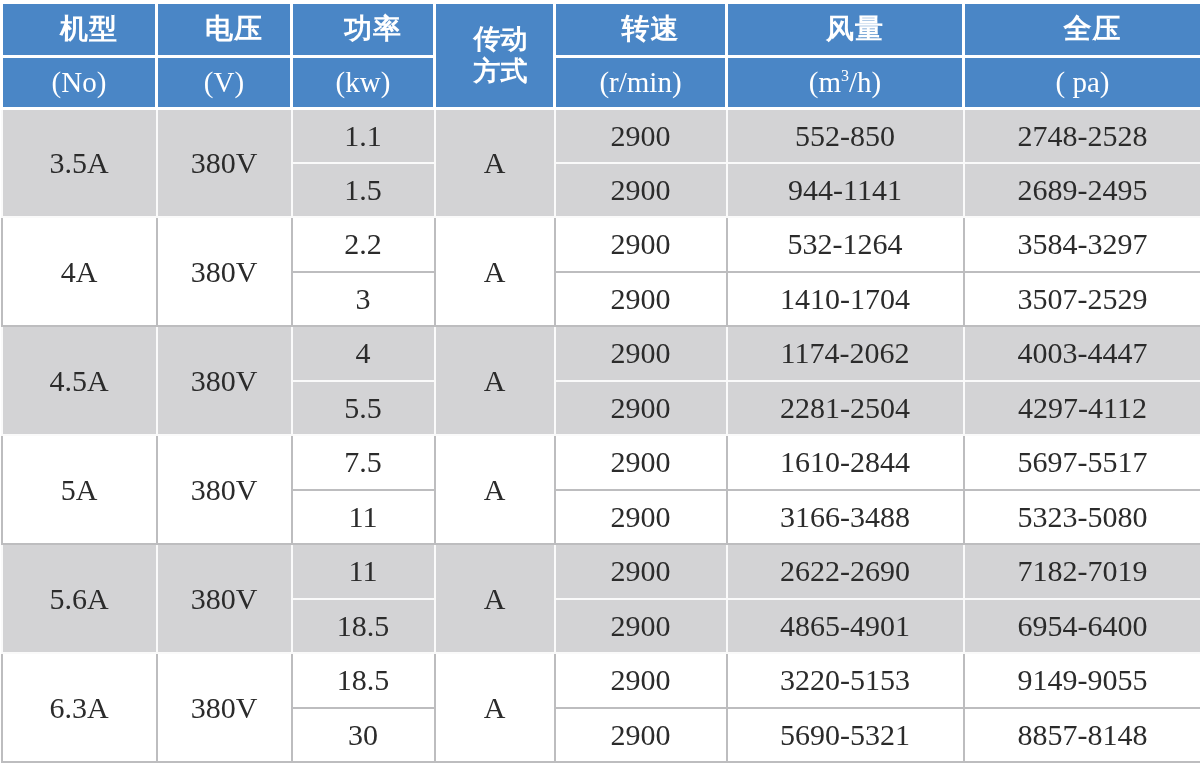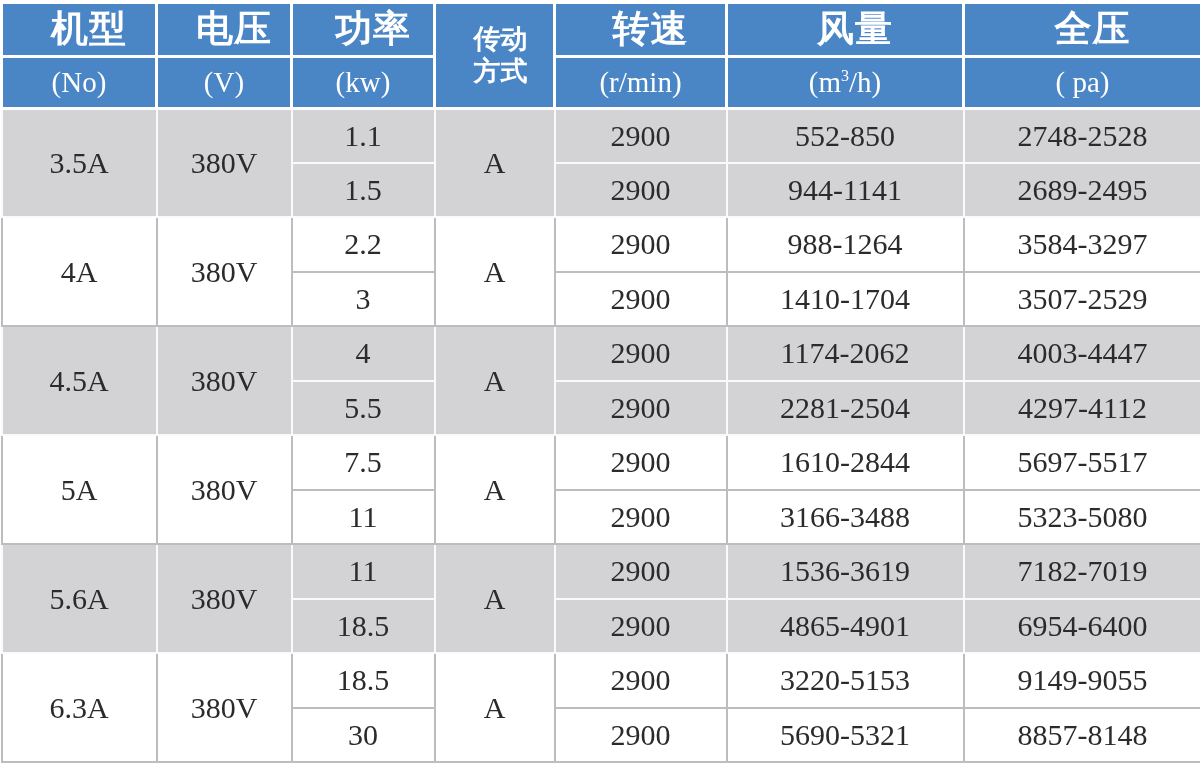--- a/index.html
+++ b/index.html
@@ -24,21 +24,21 @@
     text-align: center;
     vertical-align: middle;
     border: 3px solid #ffffff;
     border-top-width: 2px;
   }
   thead tr.labels th { border-top: 4px solid #ffffff; height: 54px; }
   thead tr.units  th { height: 52px; }
   .zh-label {
     font-family: "Liberation Sans", "DejaVu Sans", sans-serif;
     font-weight: bold;
-    font-size: 37px;
+    font-size: 28px;
     letter-spacing: 1px;
     margin-left: 20px;
   }
   .trans-label {
     font-family: "Liberation Sans", "DejaVu Sans", sans-serif;
     font-weight: bold;
     font-size: 27px;
     line-height: 1.2;
     padding-left: 12px;
   }
@@ -125,21 +125,21 @@
         <td>944-1141</td>
         <td>2689-2495</td>
       </tr>
 
       <tr class="white">
         <td rowspan="2">4A</td>
         <td rowspan="2">380V</td>
         <td>2.2</td>
         <td rowspan="2">A</td>
         <td>2900</td>
-        <td>988-1264</td>
+        <td>532-1264</td>
         <td>3584-3297</td>
       </tr>
       <tr class="white">
         <td>3</td>
         <td>2900</td>
         <td>1410-1704</td>
         <td>3507-2529</td>
       </tr>
 
       <tr class="gray">
@@ -173,21 +173,21 @@
         <td>3166-3488</td>
         <td>5323-5080</td>
       </tr>
 
       <tr class="gray">
         <td rowspan="2">5.6A</td>
         <td rowspan="2">380V</td>
         <td>11</td>
         <td rowspan="2">A</td>
         <td>2900</td>
-        <td>1536-3619</td>
+        <td>2622-2690</td>
         <td>7182-7019</td>
       </tr>
       <tr class="gray">
         <td>18.5</td>
         <td>2900</td>
         <td>4865-4901</td>
         <td>6954-6400</td>
       </tr>
 
       <tr class="white">

